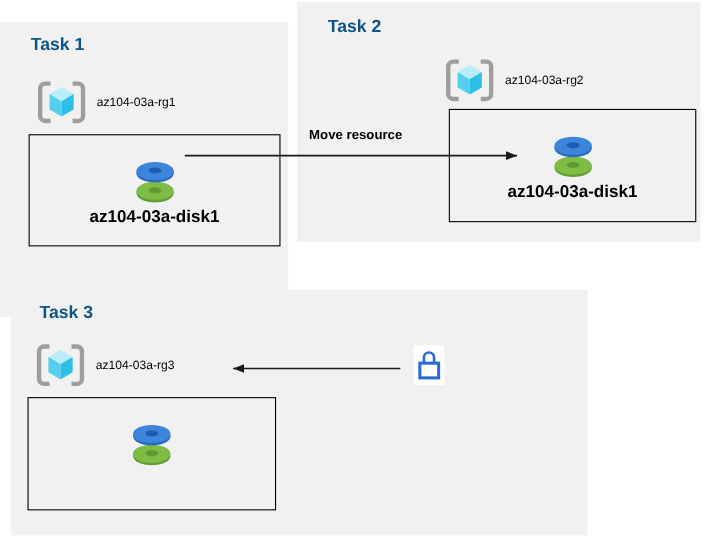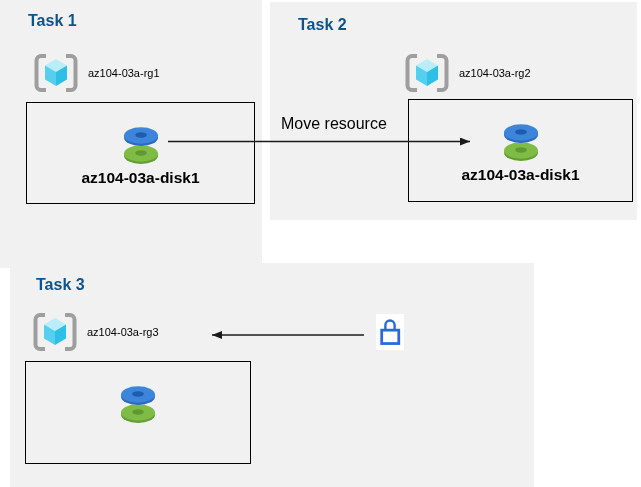--- a/index.html
+++ b/index.html
@@ -1,21 +1,21 @@
 <!DOCTYPE html>
 <html><head>
 <meta charset="utf-8">
 <style>
   html,body{margin:0;padding:0;background:#fff;}
   #canvas{
     position:relative;width:641px;height:487px;background:#ffffff;
     font-family:"Liberation Sans", sans-serif;color:#000;overflow:hidden;
   }
   .panel{position:absolute;background:#f1f1f2;}
-  #panel-task1{left:0px;top:0;width:262px;height:268px;}
+  #panel-task1{left:0px;top:20px;width:262px;height:268px;}
   #panel-task2{left:270px;top:2px;width:367px;height:218px;}
   #panel-task3{left:10px;top:263px;width:524px;height:224px;}
   .task-title{
     position:absolute;font-size:16px;font-weight:700;color:#0f5488;
     white-space:nowrap;line-height:20px;
   }
   #panel-task1 .task-title{left:28px;top:11px;}
   #panel-task2 .task-title{left:28px;top:13px;}
   #panel-task3 .task-title{left:26px;top:12px;}
   .rg-row{position:absolute;display:flex;align-items:center;gap:10px;}
@@ -25,21 +25,21 @@
   .rg-label{font-size:11px;font-weight:400;white-space:nowrap;}
   .res-box{
     position:absolute;border:1.5px solid #000;box-sizing:border-box;
     display:flex;flex-direction:column;align-items:center;padding-top:21px;
   }
   #panel-task1 .res-box{left:26px;top:102px;width:229px;height:102px;}
   #panel-task2 .res-box{left:138px;top:97px;width:225px;height:103px;}
   #panel-task3 .res-box{left:15px;top:98px;width:226px;height:103px;}
   .res-label{font-size:15.5px;font-weight:700;margin-top:3px;white-space:nowrap;}
   #move-label{
-    position:absolute;left:281px;top:115px;font-size:16px;font-weight:400;
+    position:absolute;left:281px;top:115px;font-size:12px;font-weight:700;
     white-space:nowrap;
   }
   #arrow-overlay{position:absolute;left:0;top:0;pointer-events:none;z-index:5;}
   #lock-box{
     position:absolute;left:376px;top:314px;width:28px;height:36px;background:#fff;
     display:flex;align-items:center;justify-content:center;
   }
   #lock-text{position:absolute;left:412px;top:320px;line-height:19px;white-space:nowrap;}
   #lock-name{font-size:15px;font-weight:700;}
   #lock-type-line{font-size:14.5px;}

